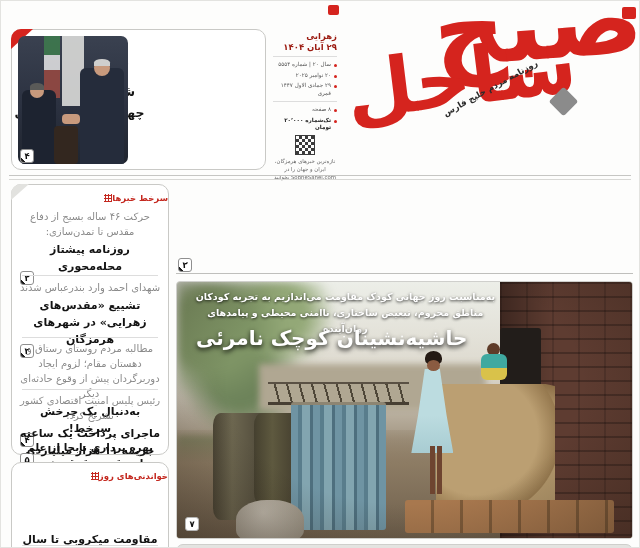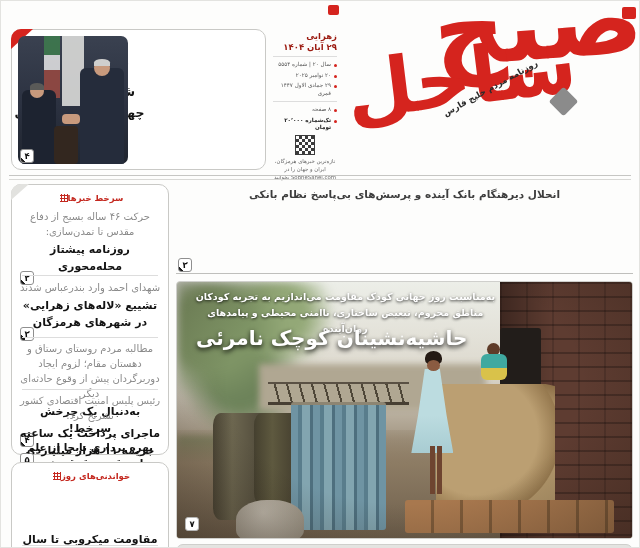--- a/index.html
+++ b/index.html
@@ -131,21 +131,21 @@
 
   .bottom-bar{position:absolute;left:175px;top:543px;width:457px;height:10px;background:#e4e4e1;
       border:1px solid #cfcfcc;border-radius:7px 7px 0 0;}
   .bottom-bar .sq{position:absolute;left:5px;top:2px;width:10px;height:6px;background:#9d9d9a;border-radius:2px;}
 
   
   .sb1{left:10px;top:183px;width:158px;height:271px;}
   .sb2{left:10px;top:461px;width:158px;height:110px;}
   .curl{position:absolute;left:-1px;top:-1px;width:0;height:0;
         border-top:16px solid #e2e2df;border-right:18px solid transparent;border-top-left-radius:10px;}
-  .sb-title{position:absolute;top:8px;left:0;right:0;text-align:center;color:#c4281f;
+  .sb-title{position:absolute;top:8px;left:0;right:0;color:#c4281f;
             font-weight:bold;font-size:8.5px;}
   .dots{display:inline-block;width:8px;height:8px;margin-left:3px;vertical-align:-1px;
         background-image:radial-gradient(circle,#c4281f 1px,transparent 1.2px);background-size:3px 3px;}
   .sb-item{position:absolute;left:6px;right:6px;text-align:center;}
   .sb-kicker{font-size:10px;color:#8a8a8a;line-height:1.5;}
   .sb-headline{font-size:11px;font-weight:bold;color:#131313;line-height:1.55;margin-top:2px;}
 </style>
 </head>
 <body>
 
@@ -191,21 +191,20 @@
   <div class="logo-w1">صبح</div>
   <div class="logo-w2">ساحل</div>
   <div class="logo-tag">روزنامه مردم خلیج فارس</div>
   <div class="logo-diamond"></div>
   <div class="logo-dot-a"></div>
   <div class="logo-dot-b"></div>
 
   <div class="hdr-line1"></div>
   <div class="hdr-line2"></div>
 
-  <div class="lead-kicker">انحلال دیرهنگام بانک آینده و پرسش‌های بی‌پاسخ نظام بانکی</div>
   <div class="badge" style="left:177px;top:257px;">
     <span>۳</span>
       <span class="fold"></span>
   </div>
   <div class="lead-rule"></div>
 
   <div class="mphoto">
     <div class="sky"></div>
     <div class="trees"></div>
     <div class="village"></div>
@@ -251,21 +250,21 @@
       <div class="sb-headline">روزنامه پیشتاز محله‌محوری</div>
       <div class="badge" style="position:absolute;left:2px;bottom:-10px;">
         <span>۳</span>
           <span class="fold"></span>
       </div>
     </div>
     <div class="divider" style="top:90px;"></div>
 
     <div class="sb-item" style="top:95px;">
       <div class="sb-kicker">شهدای احمد وارد بندرعباس شدند</div>
-      <div class="sb-headline">تشییع «لاله‌های زهرایی» در شهرهای هرمزگان</div>
+      <div class="sb-headline">تشییع «مقدس‌های زهرایی» در شهرهای هرمزگان</div>
       <div class="badge" style="position:absolute;left:2px;bottom:-10px;">
         <span>۳</span>
           <span class="fold"></span>
       </div>
     </div>
     <div class="divider" style="top:152px;"></div>
 
     <div class="sb-item" style="top:156px;">
       <div class="sb-kicker">مطالبه مردم روستای رستاق و دهستان مقام؛ لزوم ایجاد دوربرگردان پیش از وقوع حادثه‌ای دیگر</div>
       <div class="sb-headline">به‌دنبال یک چرخش سرخط!</div>

